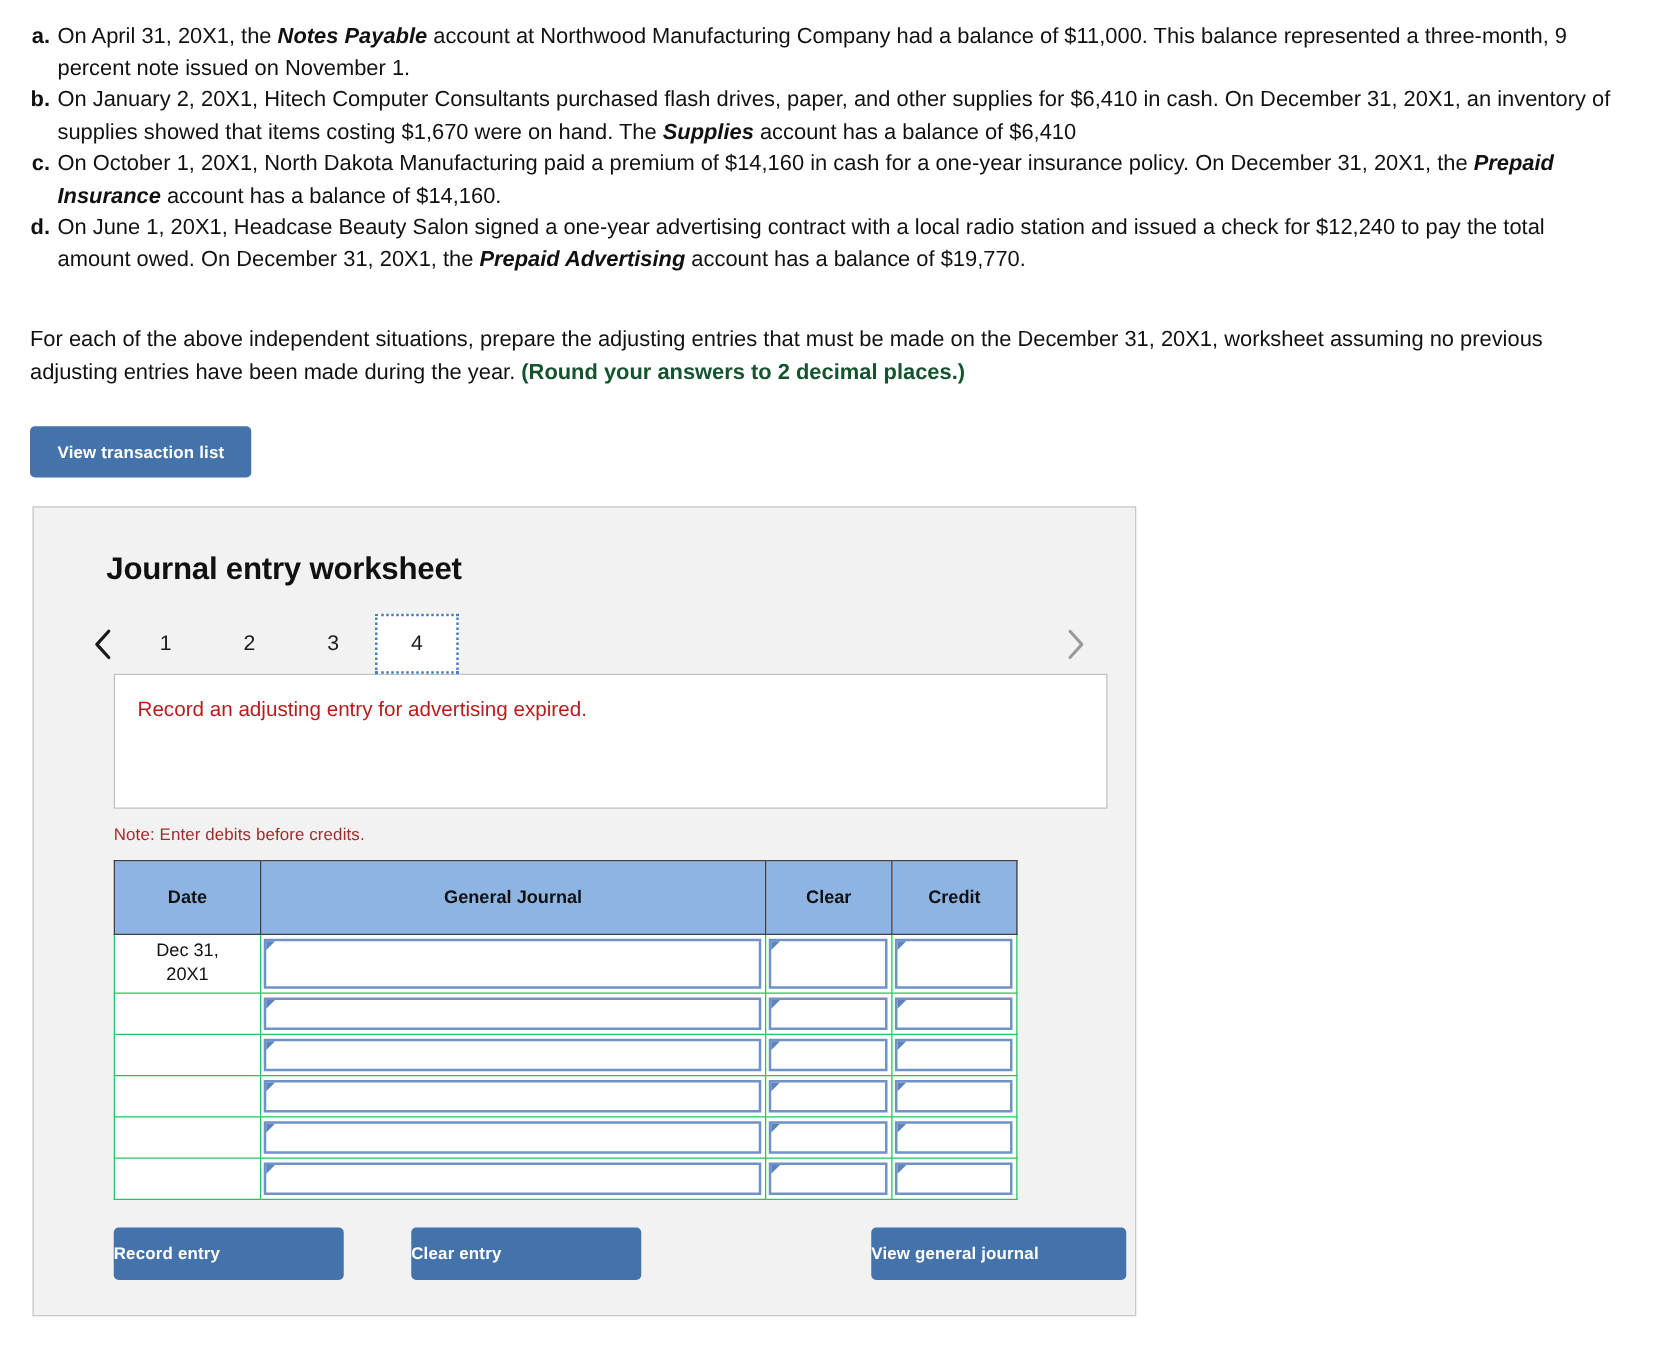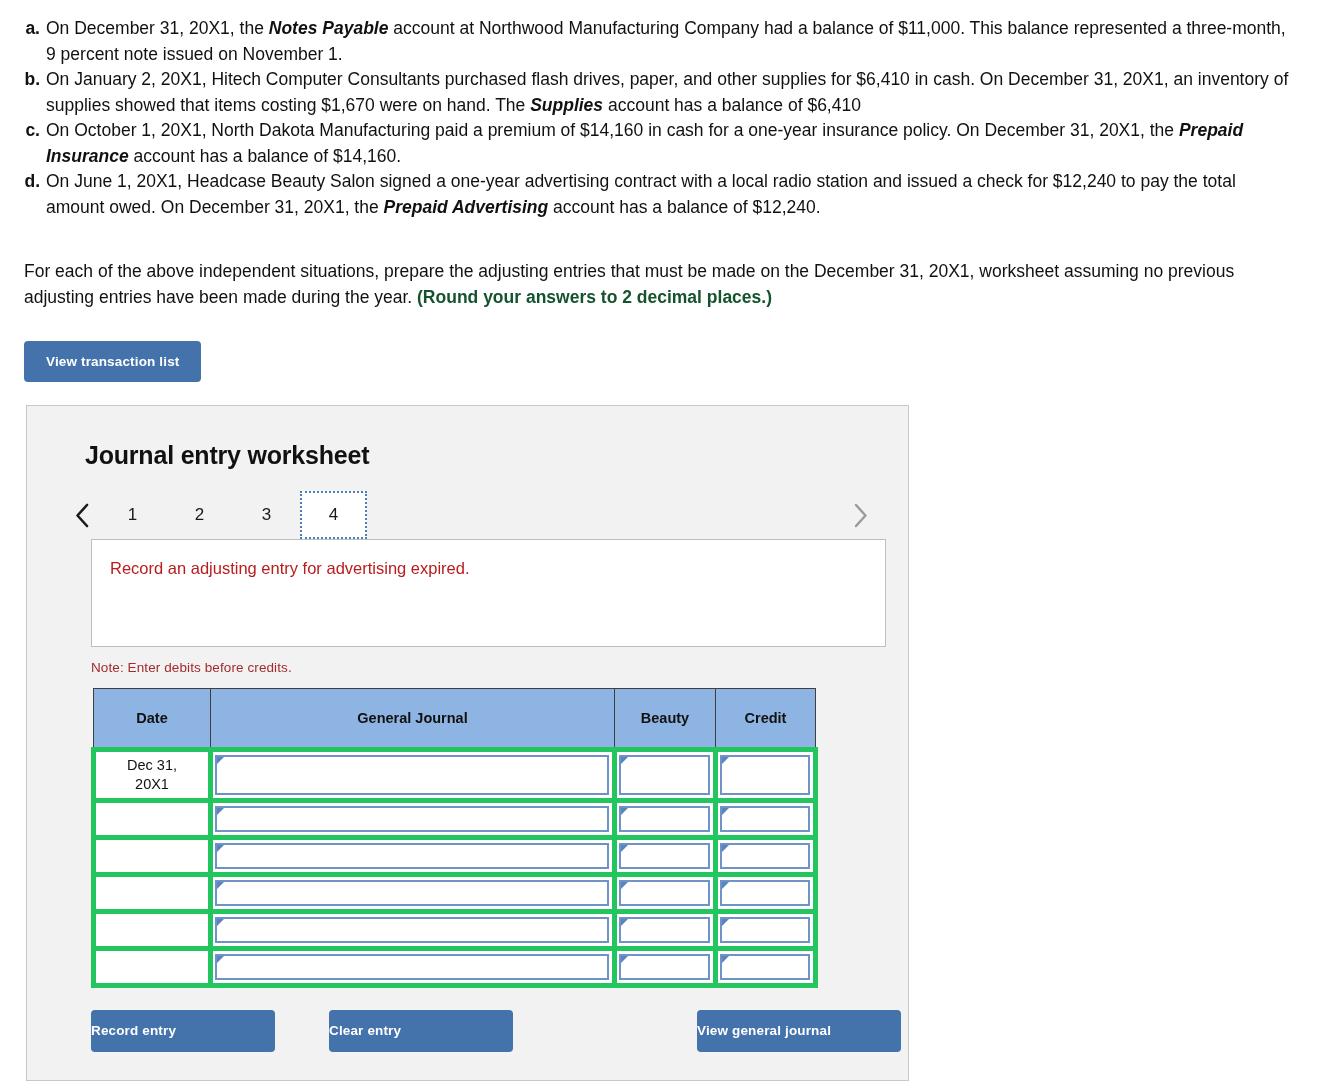--- a/index.html
+++ b/index.html
@@ -173,21 +173,21 @@
     background: #8db4e2;
     border: 1px solid #3f3f3f;
     font-weight: bold;
     font-size: 14.5px;
     color: #111111;
     height: 26px;
     padding: 16px;
     text-align: center;
   }
   .journal-table td {
-    border: 5px solid #22c55e;
+    border: 1px solid #22c55e;
     padding: 0;
     vertical-align: middle;
     background: #ffffff;
     height: 32px;
   }
   .col-date { width: 117px; }
   .col-gj   { width: 404px; }
   .col-deb  { width: 101px; }
   .col-cred { width: 100px; }
 
@@ -257,33 +257,33 @@
     line-height: 42px;
     padding: 0;
   }
 </style>
 </head>
 <body>
 
 <div class="problem-list">
   <div class="problem-item">
     <span class="problem-letter">a.</span>
-    <span class="problem-text"><span>On December 31, 20X1, the </span><span class="term">Notes Payable</span><span> account at Northwood Manufacturing Company had a balance of $11,000. This balance represented a three-month, 9 percent note issued on November 1.</span></span>
+    <span class="problem-text"><span>On April 31, 20X1, the </span><span class="term">Notes Payable</span><span> account at Northwood Manufacturing Company had a balance of $11,000. This balance represented a three-month, 9 percent note issued on November 1.</span></span>
   </div>
   <div class="problem-item">
     <span class="problem-letter">b.</span>
     <span class="problem-text"><span>On January 2, 20X1, Hitech Computer Consultants purchased flash drives, paper, and other supplies for $6,410 in cash. On December 31, 20X1, an inventory of supplies showed that items costing $1,670 were on hand. The </span><span class="term">Supplies</span><span> account has a balance of $6,410</span></span>
   </div>
   <div class="problem-item">
     <span class="problem-letter">c.</span>
     <span class="problem-text"><span>On October 1, 20X1, North Dakota Manufacturing paid a premium of $14,160 in cash for a one-year insurance policy. On December 31, 20X1, the </span><span class="term">Prepaid Insurance</span><span> account has a balance of $14,160.</span></span>
   </div>
   <div class="problem-item">
     <span class="problem-letter">d.</span>
-    <span class="problem-text"><span>On June 1, 20X1, Headcase Beauty Salon signed a one-year advertising contract with a local radio station and issued a check for $12,240 to pay the total amount owed. On December 31, 20X1, the </span><span class="term">Prepaid Advertising</span><span> account has a balance of $12,240.</span></span>
+    <span class="problem-text"><span>On June 1, 20X1, Headcase Beauty Salon signed a one-year advertising contract with a local radio station and issued a check for $12,240 to pay the total amount owed. On December 31, 20X1, the </span><span class="term">Prepaid Advertising</span><span> account has a balance of $19,770.</span></span>
   </div>
 </div>
 
 <div class="instruction">
   <span>For each of the above independent situations, prepare the adjusting entries that must be made on the December 31, 20X1, worksheet assuming no previous adjusting entries have been made during the year. </span><span class="instruction-emph">(Round your answers to 2 decimal places.)</span>
 </div>
 
 <div class="transaction-btn-wrap">
   <button class="btn btn-transaction">View transaction list</button>
 </div>
@@ -319,21 +319,21 @@
     <colgroup>
       <col class="col-date">
         <col class="col-gj">
         <col class="col-deb">
         <col class="col-cred">
     </colgroup>
     <thead>
       <tr>
         <th>Date</th>
         <th>General Journal</th>
-        <th>Beauty</th>
+        <th>Clear</th>
         <th>Credit</th>
       </tr>
     </thead>
     <tbody>
       <tr class="row-first">
         <td class="date-cell">Dec 31,<br>20X1</td>
         <td>
             <div class="cellbox"></div>
           </td>
         <td>

